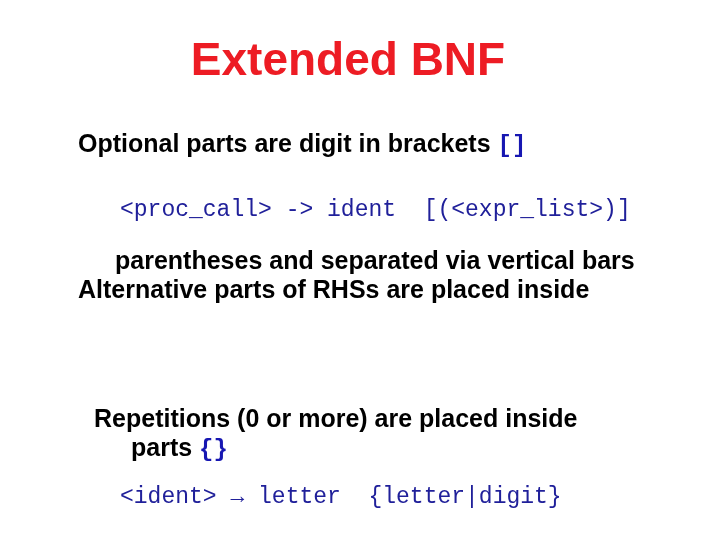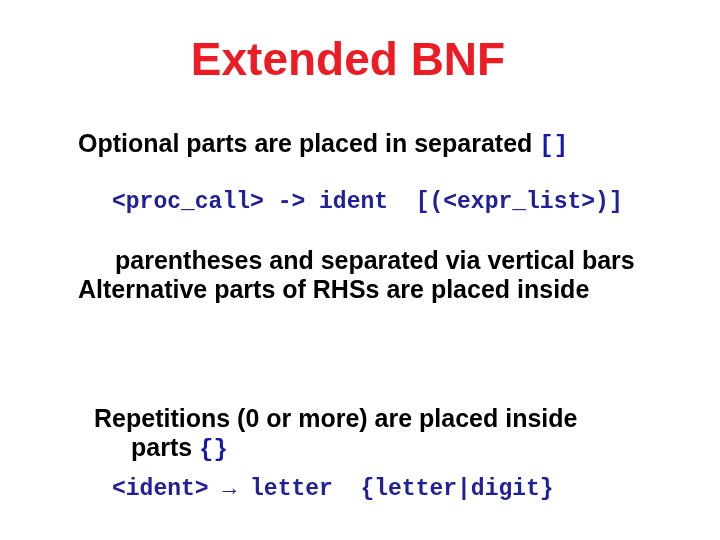--- a/index.html
+++ b/index.html
@@ -39,23 +39,23 @@
   .bullet .line {
     display: block;
     white-space: pre;
   }
   .bullet .line.hang {
     padding-left: 37px;
   }
   .codeline {
     position: absolute;
     left: 112px;
-    margin: 0;
+    margin: 8px;
     font-family: "Liberation Mono", monospace;
-    font-weight: bold;
+    font-weight: normal;
     font-size: 23px;
     line-height: 27px;
     color: var(--slide-code, #20209a);
     white-space: pre;
   }
   .inline-code {
     font-family: "Liberation Mono", monospace;
     font-weight: bold;
     font-size: 24px;
     color: var(--slide-inline-code, #1717b2);
@@ -69,21 +69,21 @@
   .pos-code-3   { top: 476px; }
 </style>
 </head>
 <body>
 
 <div class="slide">
 
   <h1 class="title">Extended BNF</h1>
 
   <p class="bullet pos-bullet-1">
-    <span class="line"><span>Optional parts are placed in separated </span><span class="inline-code">[]</span></span>
+    <span class="line"><span>Optional parts are digit in brackets </span><span class="inline-code">[]</span></span>
   </p>
 
   <p class="codeline pos-code-1">&lt;proc_call&gt; -&gt; ident  [(&lt;expr_list&gt;)]</p>
 
   <p class="bullet pos-bullet-2">
     <span class="line hang">parentheses and separated via vertical bars</span>
     <span class="line">Alternative parts of RHSs are placed inside</span>
   </p>
 
 

